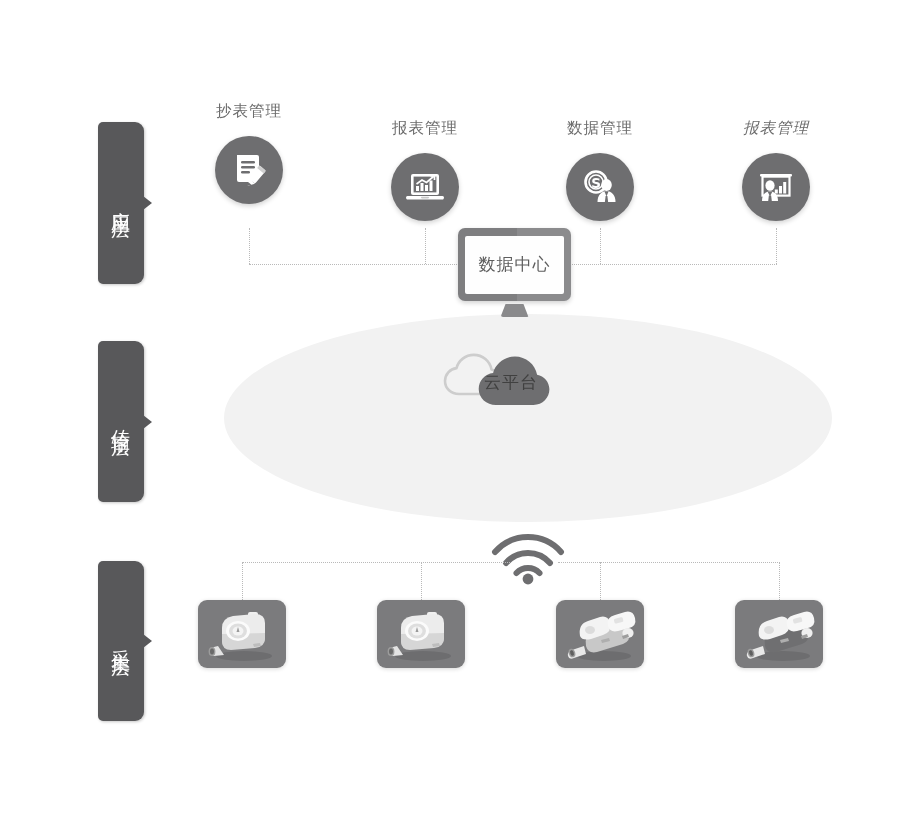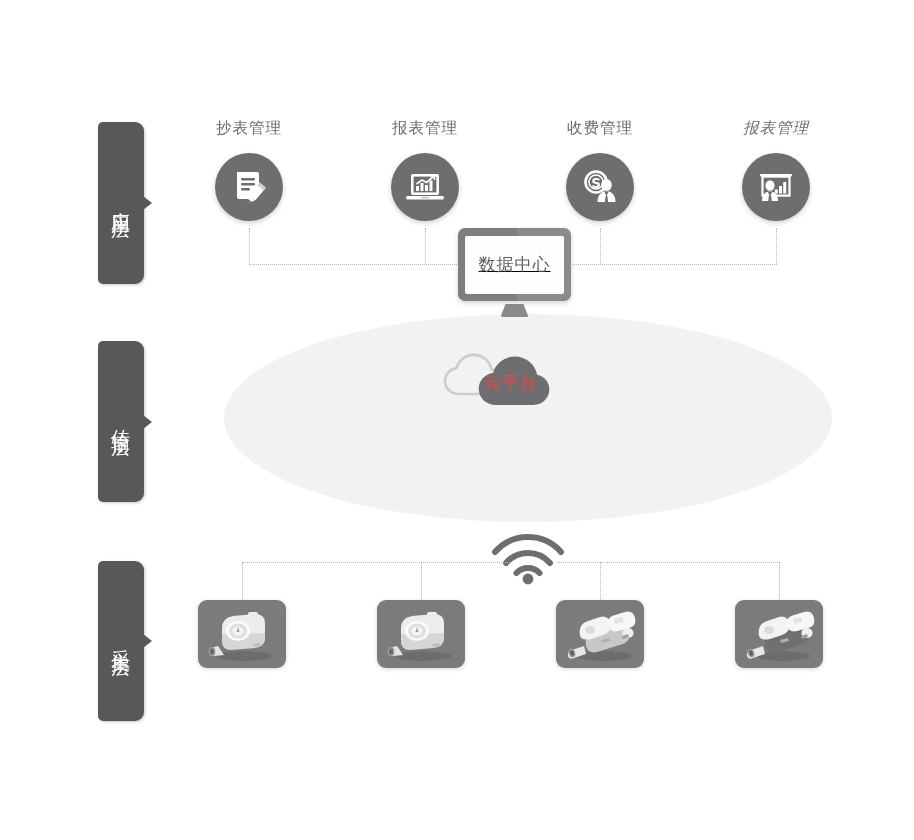--- a/index.html
+++ b/index.html
@@ -76,21 +76,20 @@
   
   #monitor{position:absolute;}
   .mon-body{
     width:113px;height:73px;
     background:#7e7e80;
     border-radius:7px;
     box-shadow:0 2px 5px rgba(0,0,0,.18);
     display:flex;align-items:center;justify-content:center;
     position:relative;
     overflow:hidden;
-    text-decoration:underline;
   }
   .mon-gloss{
     position:absolute;top:0;left:52%;width:48%;height:100%;
     background:rgba(255,255,255,.10);
     pointer-events:none;
   }
   .mon-screen{
     width:99px;height:58px;
     background:#fefefe;
     border-radius:2px;
@@ -111,21 +110,21 @@
   
   #ellipse{
     position:absolute;
     background:#f2f2f2;
     border-radius:50%;
   }
   
   #cloud-wrap{position:absolute;}
   .cloud-text{
     position:absolute;
-    color:#ef4444;
+    color:#404040;
     font-size:17px;
     letter-spacing:1px;
     font-family:"DejaVu Sans","Liberation Sans",sans-serif;
     white-space:nowrap;
   }
   
   #nbiot{position:absolute;text-align:center;width:200px;}
   .nbiot-label{
     font-size:17.5px;color:#6b6b6b;letter-spacing:.5px;
     font-family:"DejaVu Sans","Liberation Sans",sans-serif;
@@ -168,21 +167,21 @@
   <div id="ellipse" style="left:224px;top:314px;width:608px;height:208px;"></div>
 
   <div class="dot-v" style="left:249px;top:228px;height:36px;"></div>
   <div class="dot-v" style="left:425px;top:228px;height:36px;"></div>
   <div class="dot-v" style="left:600px;top:228px;height:36px;"></div>
   <div class="dot-v" style="left:776px;top:228px;height:36px;"></div>
 
   <div class="dot-h" style="left:249px;top:264px;width:208px;"></div>
   <div class="dot-h" style="left:572px;top:264px;width:205px;"></div>
 
-  <div class="app-node" style="left:184px;top:118px;">
+  <div class="app-node" style="left:184px;top:101px;">
     <div class="app-label">抄表管理</div>
     <div class="app-circle">
       <svg width="44" height="44" viewBox="0 0 44 44">
         <path d="M10 7 h20 a2 2 0 0 1 2 2 v18 l-7 7 h-13 a2 2 0 0 1 -2 -2 z" fill="#fff"></path>
         <path d="M25 34 v-5 a2 2 0 0 1 2 -2 h5 z" fill="#d8d8d8"></path>
         <rect x="14" y="13" width="14" height="2.6" rx="1.3" fill="#6e6e70"></rect>
         <rect x="14" y="18" width="14" height="2.6" rx="1.3" fill="#6e6e70"></rect>
         <rect x="14" y="23" width="9" height="2.6" rx="1.3" fill="#6e6e70"></rect>
         <g transform="rotate(40 28 28)">
           <rect x="24.5" y="17" width="8.5" height="17" rx="1.6" fill="#fff"></rect>
@@ -206,21 +205,21 @@
         <rect x="26.5" y="15.5" width="3" height="10.5" fill="#fff"></rect>
         <path d="M13.5 19 L19 15 L23.5 17.5 L30.5 11.5" stroke="#fff" stroke-width="1.7" fill="none"></path>
         <path d="M27.5 11 h4 v4" stroke="#fff" stroke-width="1.7" fill="none"></path>
         <path d="M4.5 31 h35 a1.5 1.5 0 0 1 1.3 2.2 l-0.7 1.3 h-36.2 l-0.7 -1.3 a1.5 1.5 0 0 1 1.3 -2.2 z" fill="#fff"></path>
         <rect x="18" y="31.8" width="8" height="1.6" rx=".8" fill="#c9c9c9"></rect>
       </svg>
     </div>
   </div>
 
   <div class="app-node" style="left:535px;top:118px;">
-    <div class="app-label">收费管理</div>
+    <div class="app-label">数据管理</div>
     <div class="app-circle">
       <svg width="44" height="44" viewBox="0 0 44 44">
         <circle cx="18" cy="17" r="10.5" fill="none" stroke="#fff" stroke-width="2.6"></circle>
         <circle cx="18" cy="17" r="7" fill="none" stroke="#fff" stroke-width="1.6"></circle>
         <text x="18" y="22.6" font-size="13.5" font-family="DejaVu Sans, sans-serif" font-weight="bold" fill="#fff" text-anchor="middle">S</text>
         <ellipse cx="28.5" cy="20" rx="5.3" ry="6" fill="#fff"></ellipse>
         <path d="M19.5 37 c0 -7 4 -11 9 -11 c5 0 9 4 9 11 z" fill="#fff"></path>
         <path d="M26.4 26.2 h4.2 l-2.1 5.3 z" fill="#6e6e70"></path>
         <path d="M27.6 31 h1.8 l.7 6 h-3.2 z" fill="#6e6e70"></path>
       </svg>

